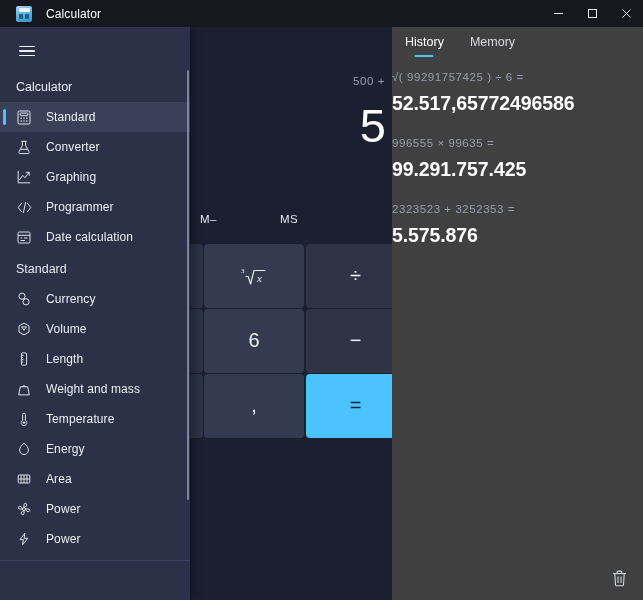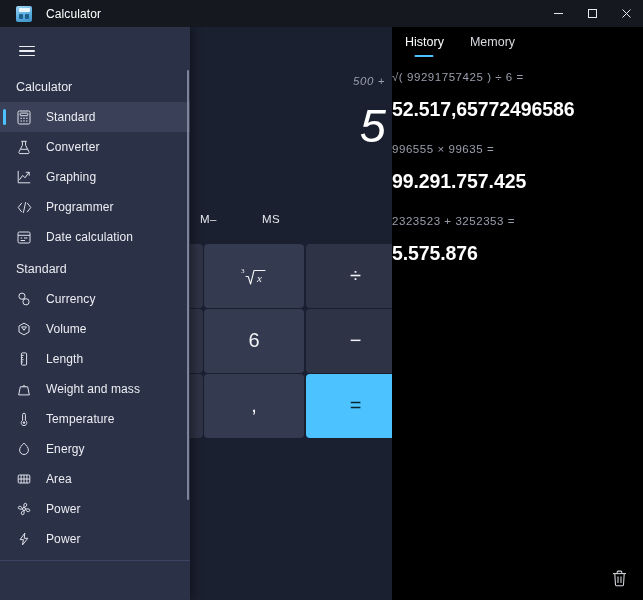--- a/index.html
+++ b/index.html
@@ -53,21 +53,21 @@
     width: 34px; height: 27px;
     display: flex; align-items: center; justify-content: center;
     color: #e8e9ec;
   }
   .tb-btn svg { display: block; }
 
   
   .rightpanel {
     position: absolute; top: 27px; right: 0;
     width: 251px; height: 573px;
-    background: #000000;
+    background: #404040;
   }
   .tabs {
     position: absolute; top: 6px; left: 9px;
     display: flex; gap: 18px;
   }
   .tab {
     font-size: 12.5px; color: #d8dae0;
     padding: 2px 4px 8px 4px;
     position: relative;
   }
@@ -84,38 +84,38 @@
     padding-right: 12px;
   }
   .hist-item { margin-bottom: 18px; }
   .hist-expr {
     font-size: 11.5px; color: #9a9fad;
     letter-spacing: .55px; line-height: 16px;
   }
   .hist-res {
     font-size: 19.5px; color: #ffffff;
     font-weight: 600; letter-spacing: -.1px;
-    line-height: 28px; margin-top: 10px;
+    line-height: 28px; margin-top: 4px;
   }
   .trash {
     position: absolute; right: 10px; bottom: 8px;
     width: 28px; height: 28px;
     display: flex; align-items: center; justify-content: center;
     color: #d7dae1;
   }
 
   
   .calcbody {
     position: absolute; top: 27px; left: 0;
     width: 400px; height: 573px;
     background: #1b2030;
   }
   .display {
     position: absolute; top: 0; left: 0;
-    width: 400px; height: 150px; font-style: italic;
+    width: 400px; height: 150px;
   }
   .disp-expr {
     position: absolute; right: 15px; top: 48px;
     font-size: 11.5px; color: #9a9fad; letter-spacing: .6px;
   }
   .disp-val {
     position: absolute; right: 15px; top: 70px;
     font-size: 47px; color: #ffffff; font-weight: 300;
     line-height: 58px; letter-spacing: -1px;
   }
@@ -237,21 +237,21 @@
 
   <div class="calcbody">
 
     <div class="display">
       <div class="disp-expr">500 +</div>
       <div class="disp-val">5</div>
     </div>
 
     <div class="memrow">
       <div class="mem-btn" style="left:200px;">M–</div>
-      <div class="mem-btn" style="left:262px;text-align:center;">MS</div>
+      <div class="mem-btn" style="left:280px;text-align:center;">MS</div>
     </div>
 
     <div class="keypad">
       <div class="key op">
           <span class="big">C</span>
         </div>
       <div class="key op">
         <svg width="20" height="15" viewBox="0 0 20 15" fill="none" stroke="#f2f3f6" stroke-width="1.2">
           <path d="M6.4 1.2h11.4a1.3 1.3 0 0 1 1.3 1.3v10a1.3 1.3 0 0 1-1.3 1.3H6.4L1 7.5z"></path>
           <line x1="9.3" y1="5.1" x2="14.3" y2="9.9"></line>

